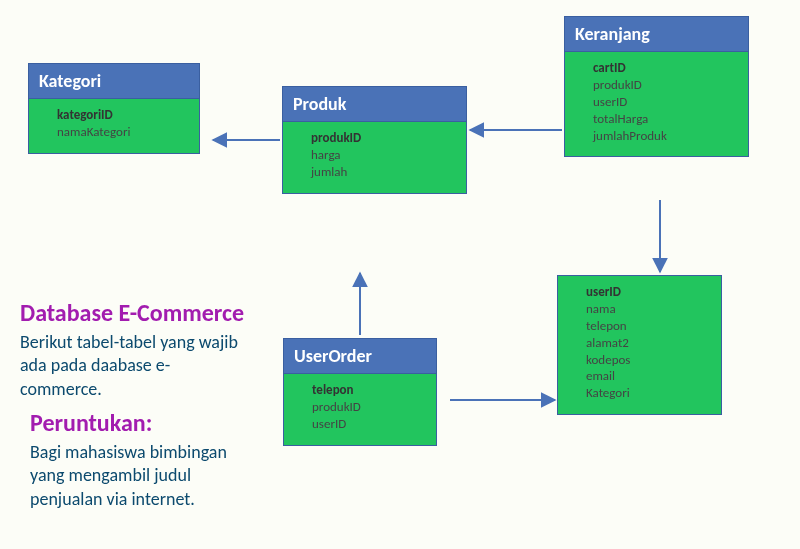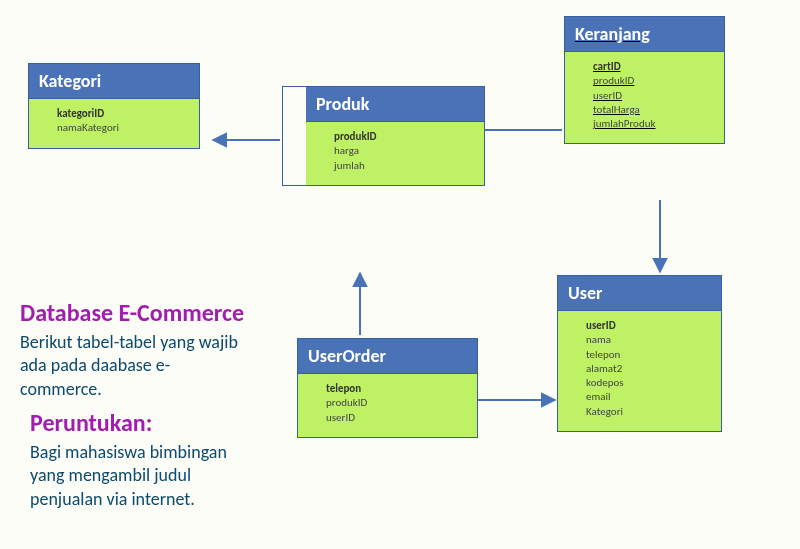--- a/index.html
+++ b/index.html
@@ -17,23 +17,23 @@
   }
   .entity-header {
     background: #4a72b7;
     color: #ffffff;
     font-weight: bold;
     font-size: 18px;
     padding: 6px 10px;
     border-bottom: 1px solid #3a5fa0;
   }
   .entity-body {
-    background: #bef264;
+    background: #22c55e;
     padding: 8px 10px 12px 28px;
-    font-size: 11px;
+    font-size: 13px;
     color: #444;
     line-height: 1.3;
   }
   .entity-body .pk { font-weight: bold; color: #333; }
   .attr { display: block; }
   .side-text {
     position: absolute;
     left: 20px;
     width: 230px;
   }
@@ -77,51 +77,50 @@
 </svg>
 
 <div class="entity" style="left:28px; top:63px; width:172px;">
   <div class="entity-header">Kategori</div>
   <div class="entity-body">
     <span class="attr pk">kategoriID</span>
     <span class="attr">namaKategori</span>
   </div>
 </div>
 
-<div class="entity" style="left:282px; top:86px; width:203px;padding-left:23px;">
+<div class="entity" style="left:282px; top:86px; width:185px;">
   <div class="entity-header">Produk</div>
   <div class="entity-body">
     <span class="attr pk">produkID</span>
     <span class="attr">harga</span>
     <span class="attr">jumlah</span>
   </div>
 </div>
 
-<div class="entity" style="left:564px; top:16px; width:161px;text-decoration:underline;">
+<div class="entity" style="left:564px; top:16px; width:185px;">
   <div class="entity-header">Keranjang</div>
   <div class="entity-body">
     <span class="attr pk">cartID</span>
     <span class="attr">produkID</span>
     <span class="attr">userID</span>
     <span class="attr">totalHarga</span>
     <span class="attr">jumlahProduk</span>
   </div>
 </div>
 
-<div class="entity" style="left:297px; top:338px; width:181px;">
+<div class="entity" style="left:283px; top:338px; width:154px;">
   <div class="entity-header">UserOrder</div>
   <div class="entity-body">
     <span class="attr pk">telepon</span>
     <span class="attr">produkID</span>
     <span class="attr">userID</span>
   </div>
 </div>
 
 <div class="entity" style="left:557px; top:275px; width:165px;">
-  <div class="entity-header">User</div>
   <div class="entity-body">
     <span class="attr pk">userID</span>
     <span class="attr">nama</span>
     <span class="attr">telepon</span>
     <span class="attr">alamat2</span>
     <span class="attr">kodepos</span>
     <span class="attr">email</span>
     <span class="attr">Kategori</span>
   </div>
 </div>

